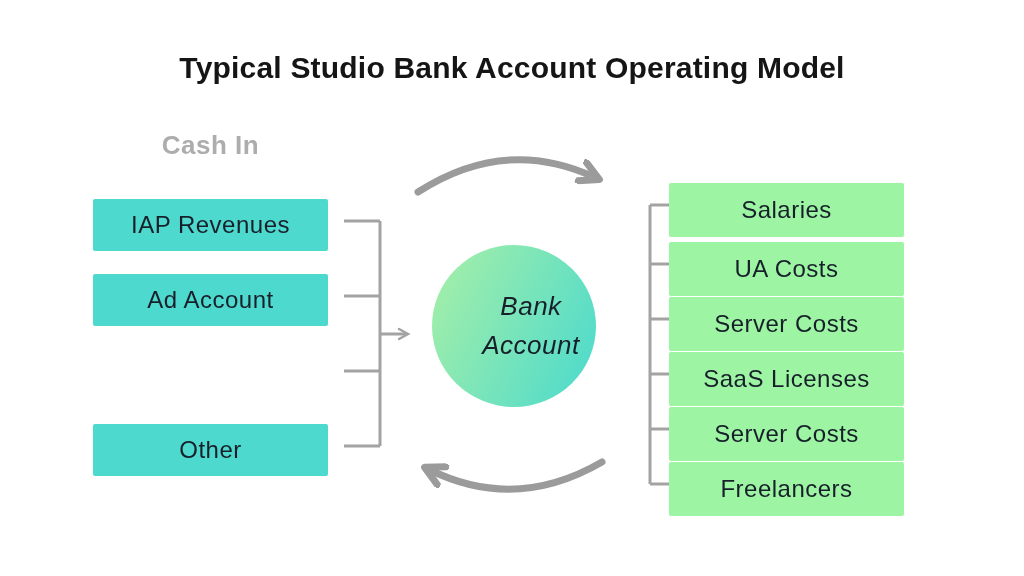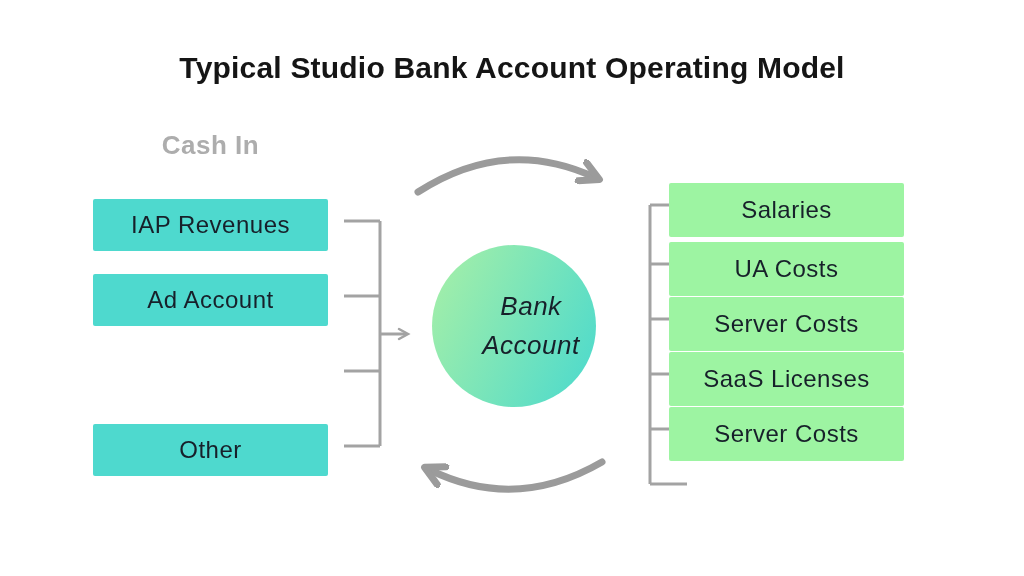--- a/index.html
+++ b/index.html
@@ -120,14 +120,15 @@
 
   <div class="bank-circle">
     <div class="lbl">Bank Account</div>
   </div>
 
   <div class="flow-box out-box" style="top:183px">Salaries</div>
   <div class="flow-box out-box" style="top:242px">UA Costs</div>
   <div class="flow-box out-box" style="top:297px">Server Costs</div>
   <div class="flow-box out-box" style="top:352px">SaaS Licenses</div>
   <div class="flow-box out-box" style="top:407px">Server Costs</div>
+  <div class="flow-box out-box" style="top:462px">Freelancers</div>
 
 </div>
 
 </body></html>

